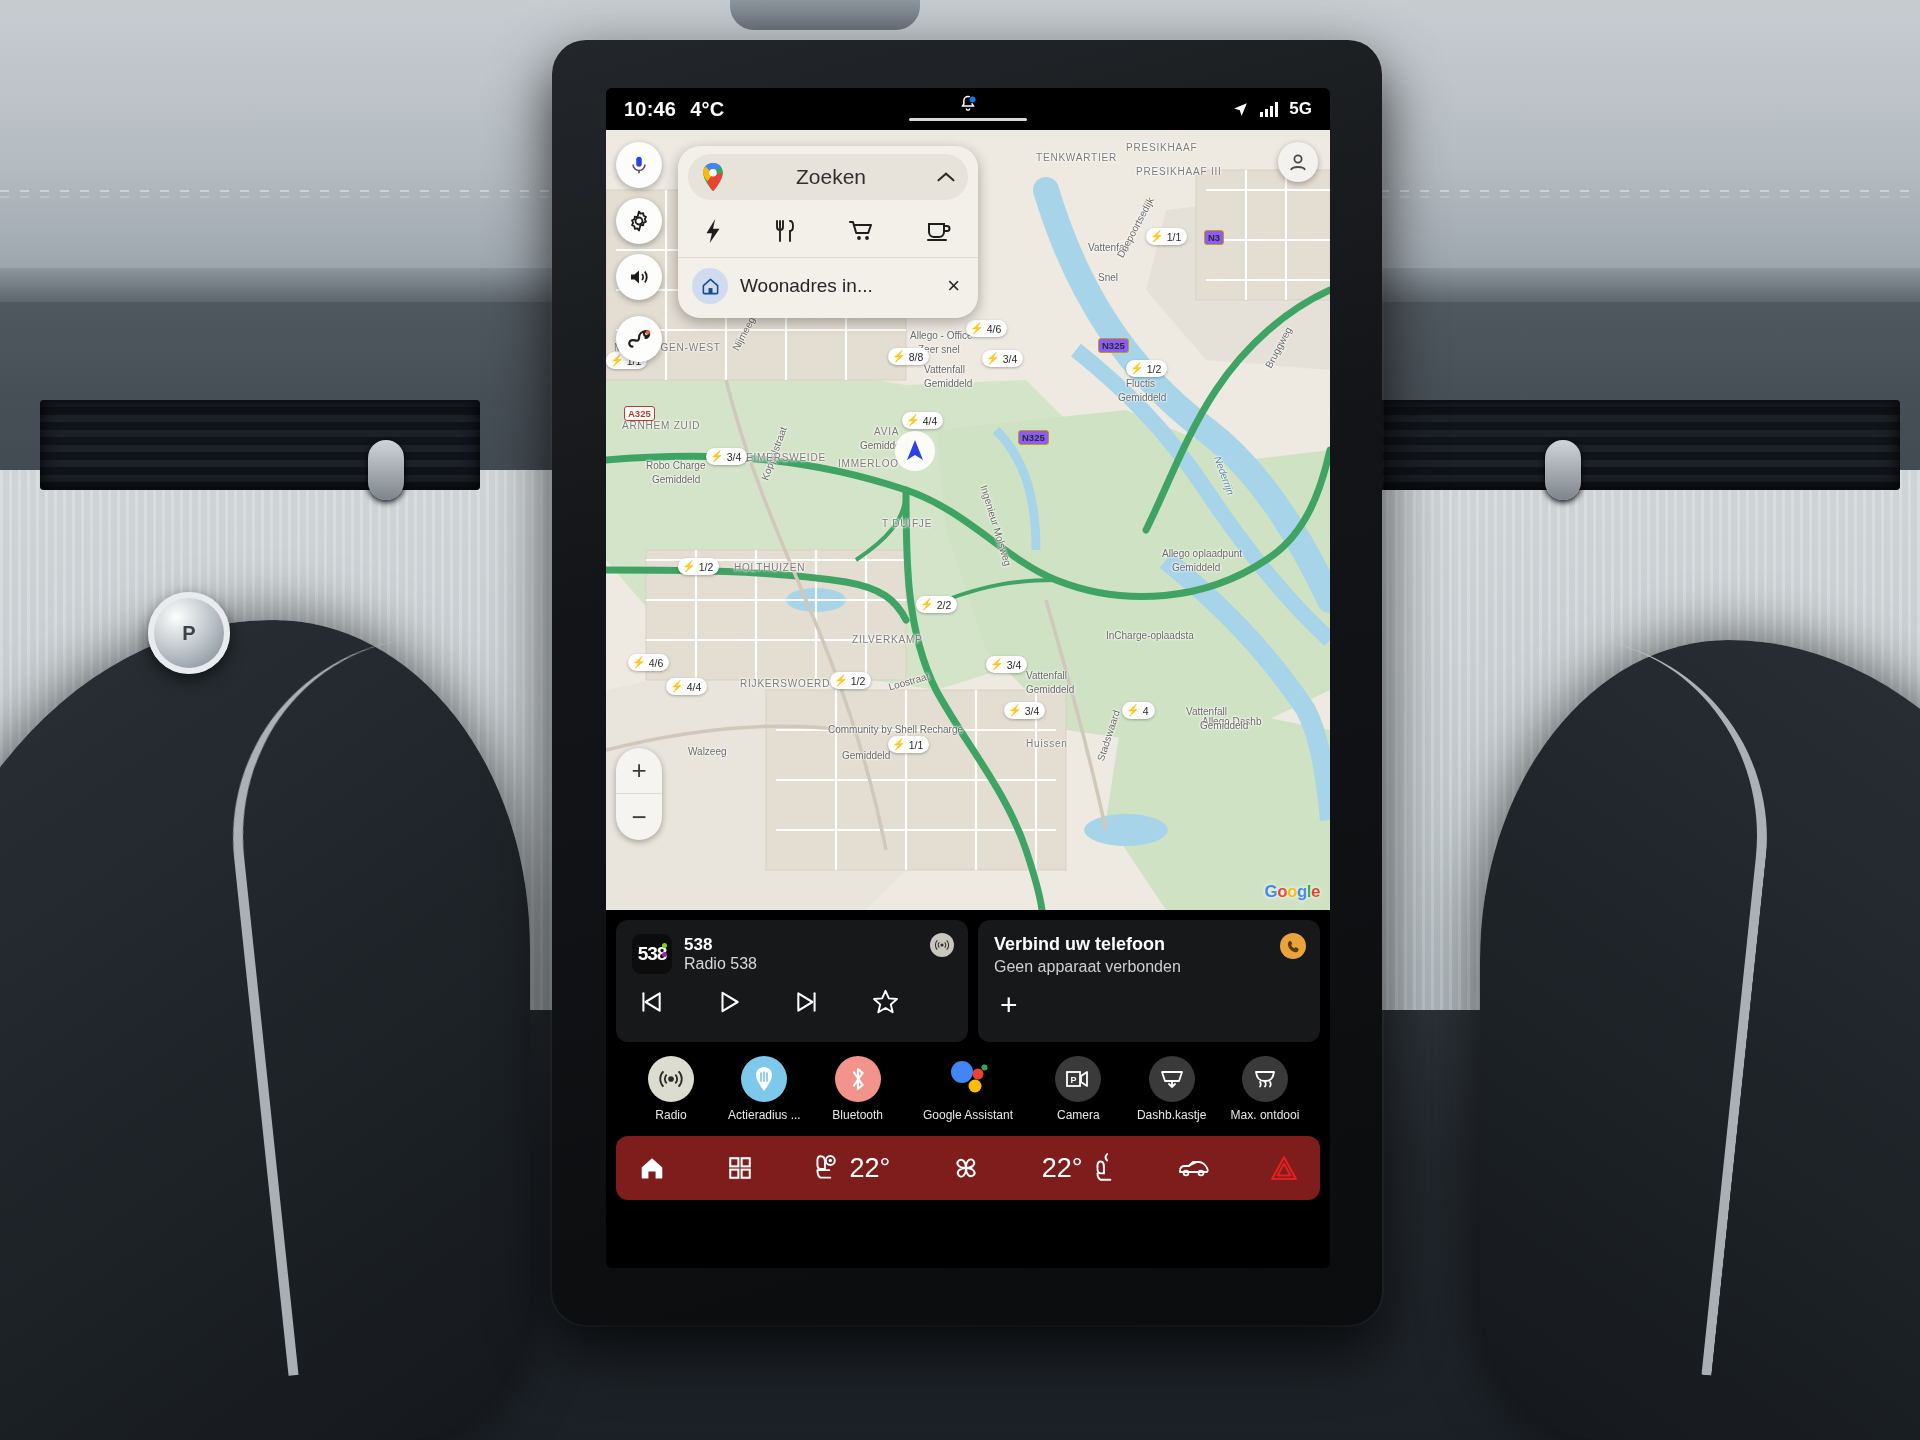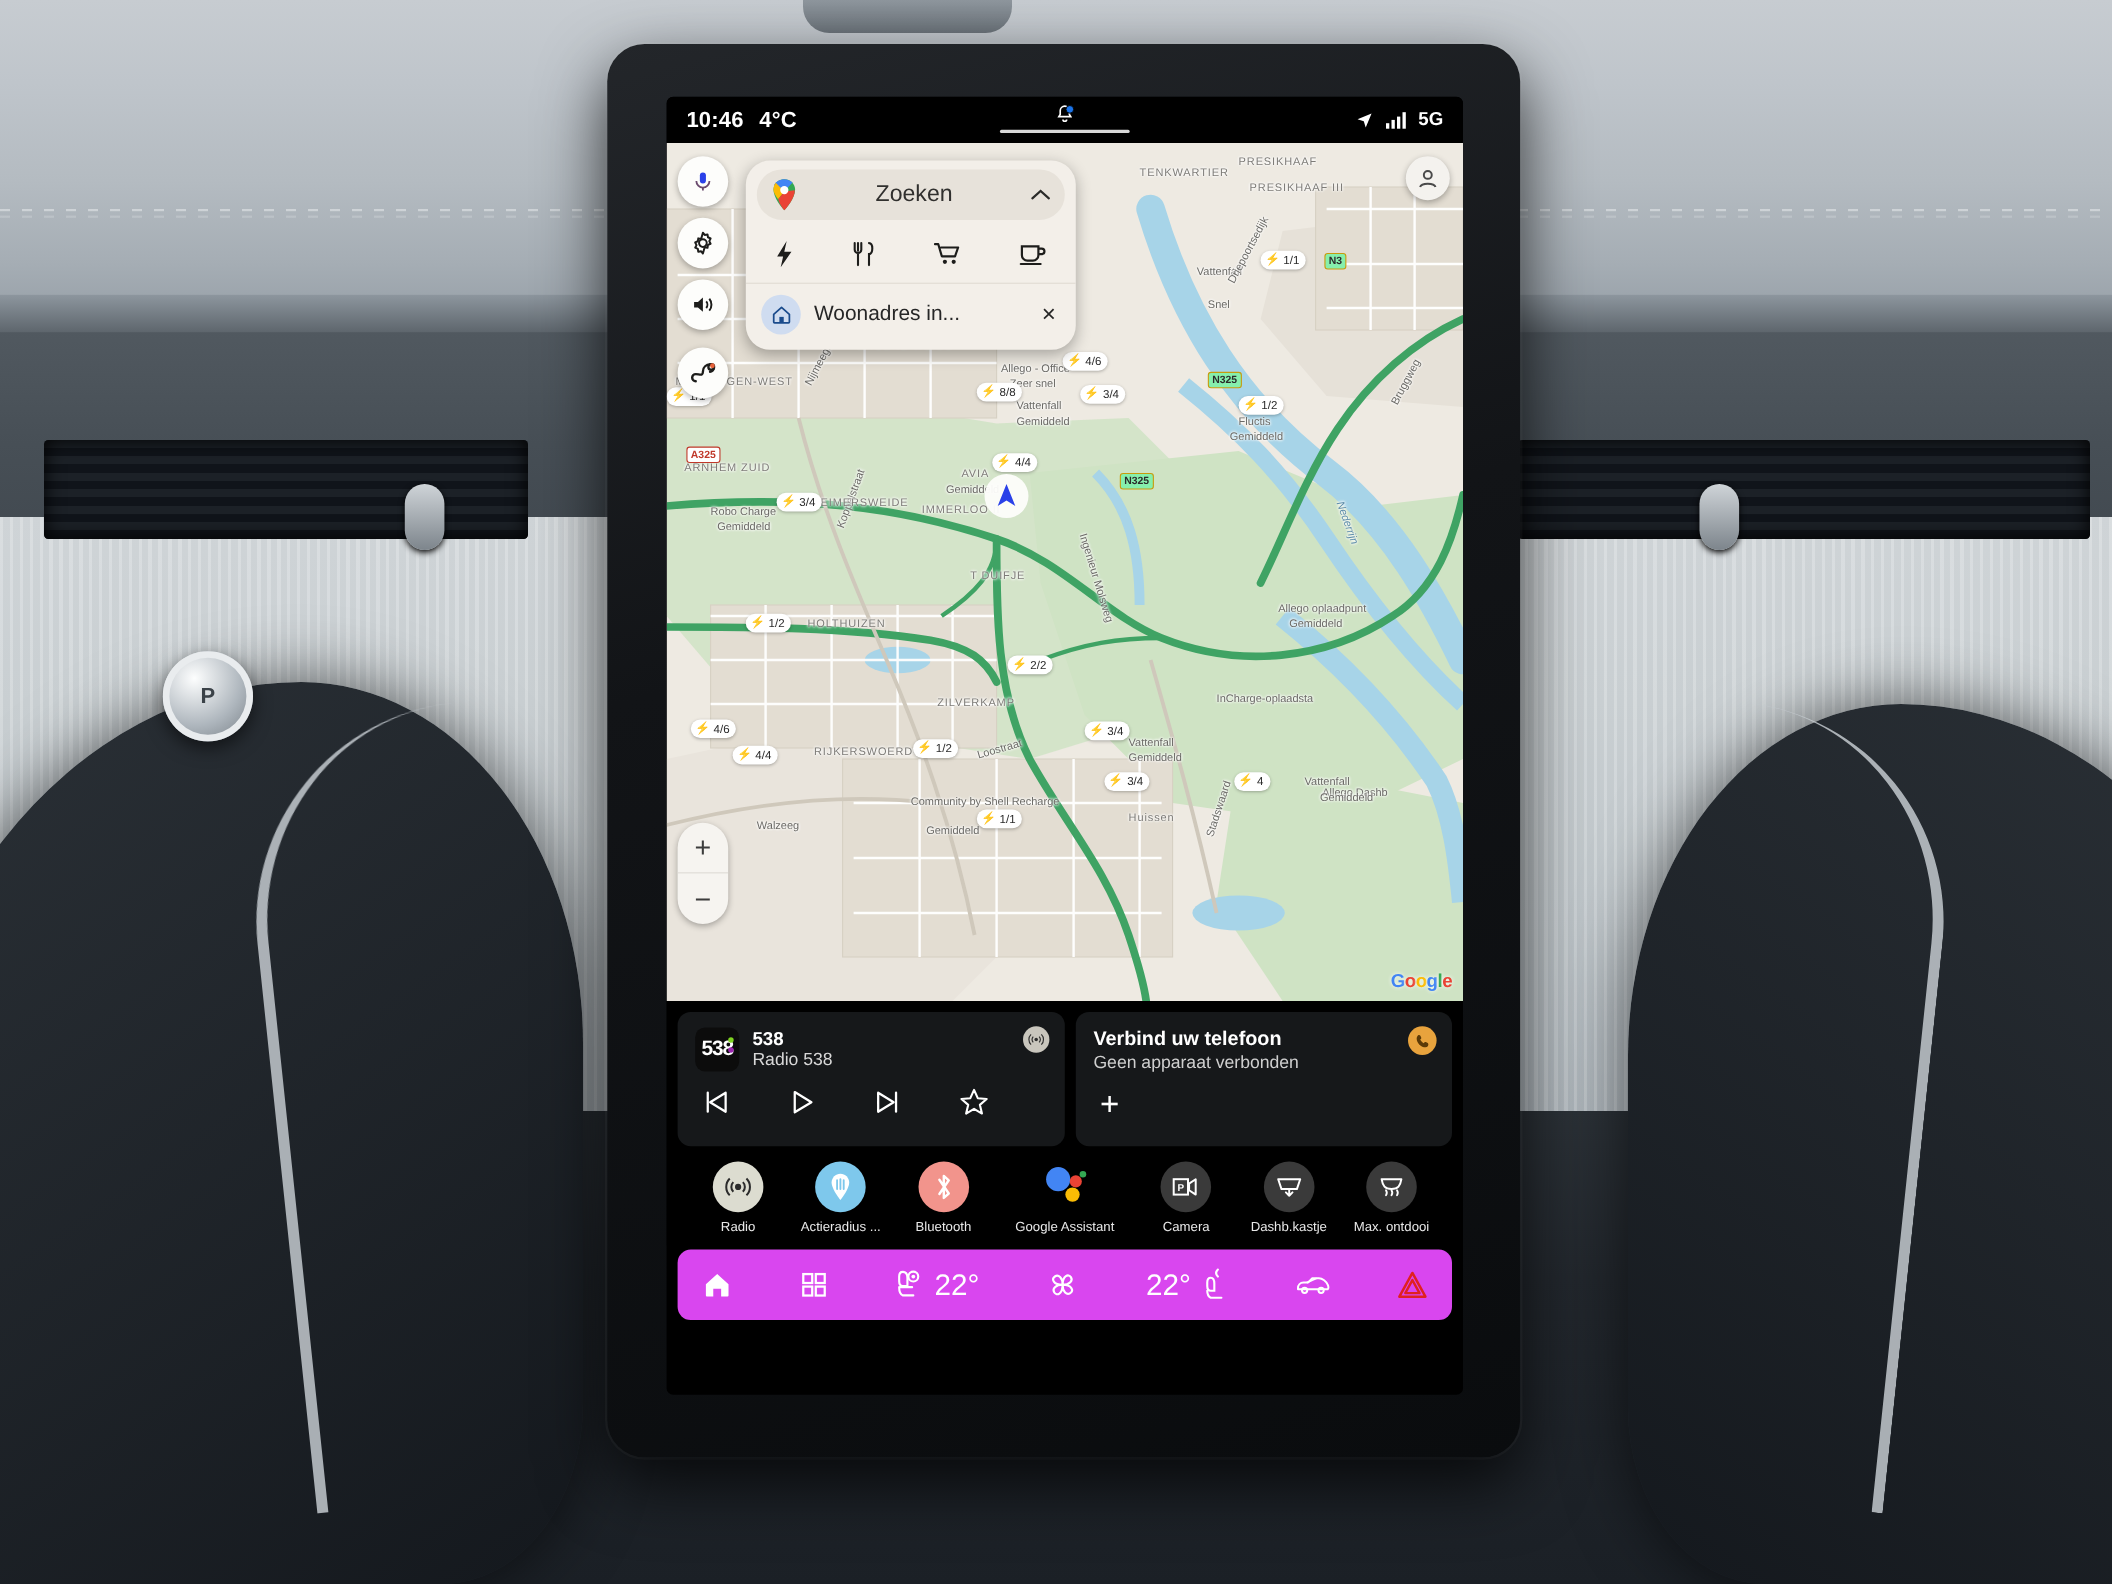--- a/index.html
+++ b/index.html
@@ -93,21 +93,21 @@
   .lbl{ position:absolute; font-size:10px; color:#6b6a66; white-space:nowrap;
     text-shadow:0 0 3px #fff,0 0 3px #fff,0 0 2px #fff;}
   .lbl.cap{ letter-spacing:.8px; color:#7d7b77;}
   .lbl.blue{ color:#5b8ba8; font-style:italic;}
 
   
   .pill{ position:absolute; height:17px; padding:0 6px 0 4px; border-radius:9px; background:#fff;
     display:flex; align-items:center; gap:3px; font-size:10.5px; color:#2a2a2a;
     box-shadow:0 1px 3px rgba(0,0,0,.28); font-weight:500;}
   .pill .bolt{ color:#1a7a3c; font-size:11px; line-height:1;}
-  .shield{ position:absolute; background:#86efac; border:1px solid #c79b0c; border-radius:3px;
+  .shield{ position:absolute; background:#8b5cf6; border:1px solid #c79b0c; border-radius:3px;
     font-size:9.5px; font-weight:bold; color:#2b2b2b; padding:0 3px; line-height:13px;}
   .shield.red{ background:#fff; border-color:#c0392b; color:#c0392b;}
 
   
   .mapbtn{ position:absolute; left:10px; width:46px; height:46px; border-radius:50%;
     background:#fdfdfb; box-shadow:0 2px 6px rgba(0,0,0,.3);
     display:flex; align-items:center; justify-content:center;}
   .zoomstack{ position:absolute; left:10px; bottom:70px; width:46px; background:#f6f4f0;
     border-radius:24px; box-shadow:0 2px 6px rgba(0,0,0,.3); overflow:hidden;}
   .zoomstack div{ height:46px; display:flex; align-items:center; justify-content:center;
@@ -161,21 +161,21 @@
     background:#e8a33d; display:flex;align-items:center;justify-content:center; color:#5b3a07; font-size:15px;}
 
   
   .apps{ display:flex; align-items:flex-start; justify-content:space-between;
     padding:14px 22px 10px; background:#000;}
   .app{ width:86px; display:flex; flex-direction:column; align-items:center; gap:6px;}
   .app .ic{ width:46px;height:46px;border-radius:50%; display:flex;align-items:center;justify-content:center;}
   .app .nm{ font-size:12px; color:#e8e8e8; text-align:center; white-space:nowrap;}
 
   
-  .climate{ margin:4px 10px 10px; height:64px; background:#d946ef; border-radius:12px;
+  .climate{ margin:4px 10px 10px; height:64px; background:#7f1d1d; border-radius:12px;
     display:flex; align-items:center; justify-content:space-between; padding:0 22px; color:#fff;}
   .climate .temp{ font-size:27px; font-weight:500;}
   .cgroup{ display:flex; align-items:center; gap:10px;}
 
   svg{ display:block; }
 </style>
 </head>
 <body>
 
 <div id="root">

